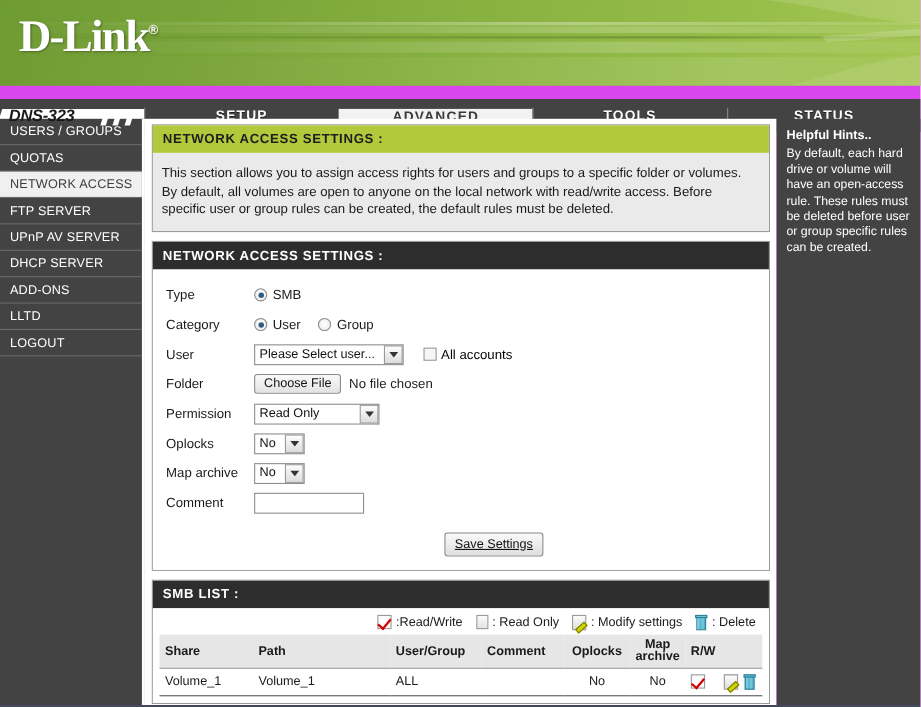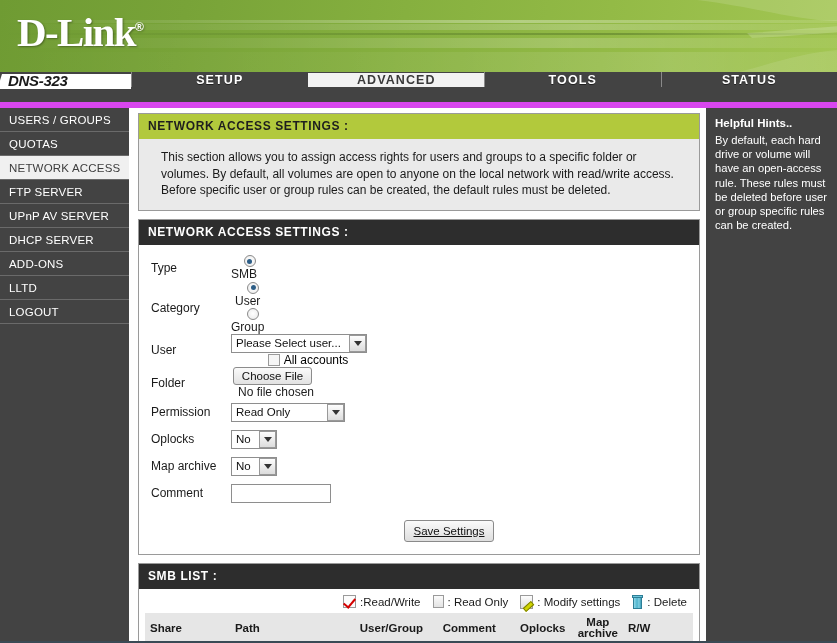--- a/index.html
+++ b/index.html
@@ -49,25 +49,25 @@
   }
   .logo .reg {
     font-size: 12px;
     vertical-align: super;
     letter-spacing: 0;
     font-family: "Liberation Sans", sans-serif;
   }
 
   
   .navbar {
-    position: absolute; left: 0; top: 72px;
+    position: absolute; left: 0; top: 90px;
     width: 837px; height: 30px;
     background: #434343;
     display: flex;
-    align-items: flex-start;
+    align-items: center;
   }
   .model-badge {
     width: 131px;
     position: relative;
     background: #434343;
     overflow: hidden;
     display: flex; align-items: center;
   }
   .model-badge .plate {
     position: absolute; left: 2px; top: 2px;
@@ -193,21 +193,21 @@
     color: #ffffff;
     font-size: 12px;
     font-weight: bold;
     letter-spacing: 0.6px;
     padding: 5px 0 5px 9px;
     height: 25px;
     line-height: 15px;
   }
   .panel-body-gray {
     background: #eaeaea;
-    padding: 10px 12px 11px 22px;
+    padding: 10px 12px 11px 8px;
     font-size: 12px;
     color: #1a1a1a;
     line-height: 16.5px;
   }
   .panel-body-white {
     background: #ffffff;
     padding: 10px 12px 12px 12px;
   }
 
   
@@ -215,21 +215,21 @@
     display: flex;
     align-items: center;
     min-height: 27px;
   }
   .flabel {
     width: 80px;
     flex: 0 0 80px;
     font-size: 12px;
     color: #1a1a1a;
   }
-  .fctl { display: flex; align-items: center; flex-direction: column; }
+  .fctl { display: flex; align-items: center; }
 
   .radio {
     width: 12px; height: 12px;
     border-radius: 50%;
     border: 1px solid #8a8a8a;
     background: radial-gradient(circle at 50% 45%, #ffffff 0%, #e8e8e8 100%);
     display: inline-block;
     position: relative;
     margin-right: 5px;
     flex: 0 0 12px;

